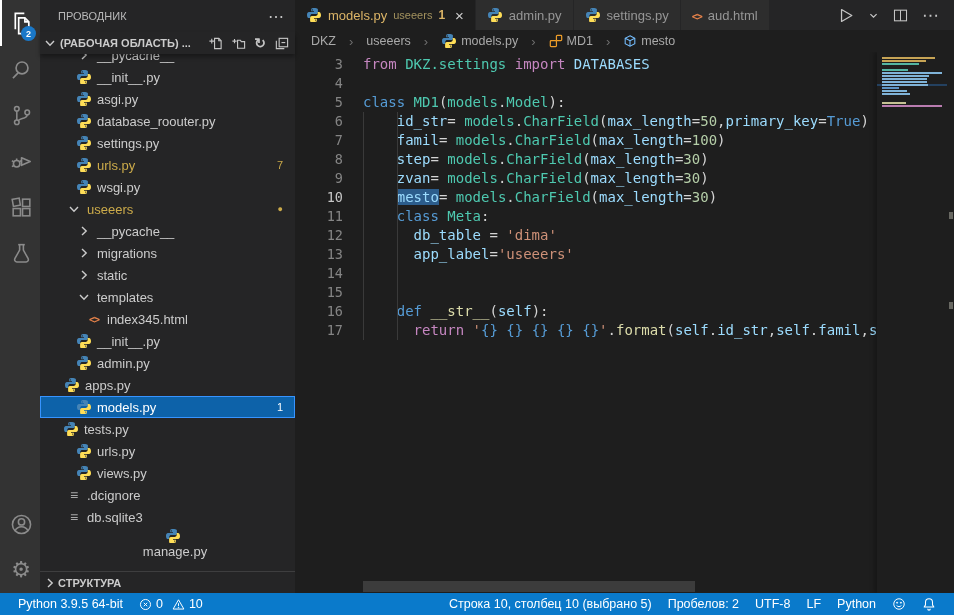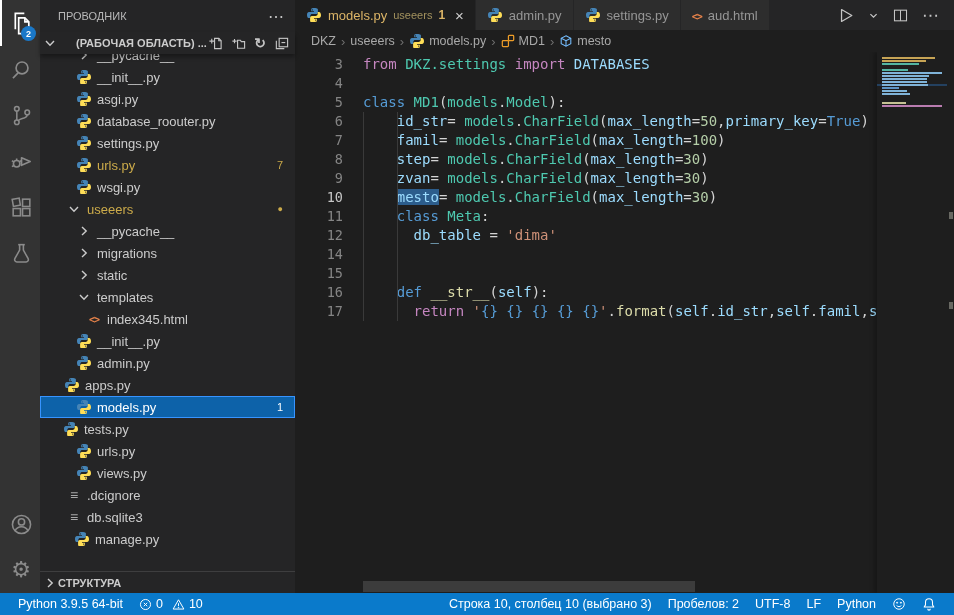--- a/index.html
+++ b/index.html
@@ -17,21 +17,21 @@
             width:15px;height:15px;font-size:9px;font-weight:bold;display:flex;align-items:center;justify-content:center;}
   .ab-bottom{margin-top:auto;}
   .gear-glyph{font-size:22px;line-height:1;}
 
   
   .sidebar{width:255px;background:#252526;display:flex;flex-direction:column;flex:none;min-height:0;}
   .sb-title{height:32px;flex:none;display:flex;align-items:center;padding:0 10px 0 18px;font-size:11px;color:#b8b8b8;}
   .sb-title .more{margin-left:auto;font-size:16px;color:#c5c5c5;cursor:pointer;letter-spacing:1px;}
   .sb-section{height:22px;flex:none;display:flex;align-items:center;padding:0 6px 0 2px;font-size:11px;font-weight:bold;
               color:#cccccc;position:relative;z-index:3;box-shadow:0 3px 4px rgba(0,0,0,.35);}
-  .sb-section .lbl{white-space:nowrap;overflow:hidden;margin-left:18px;}
+  .sb-section .lbl{white-space:nowrap;overflow:hidden;margin-left:2px;}
   .sb-actions{margin-left:auto;display:flex;align-items:center;gap:8px;color:#c5c5c5;}
   .sb-actions .act{cursor:pointer;display:flex;align-items:center;}
   .refresh-glyph{font-size:14px;font-weight:bold;}
   .tree{flex:1;overflow:hidden;position:relative;}
   .row{height:22px;display:flex;align-items:center;cursor:pointer;color:#cccccc;position:relative;}
   .row.clipped{height:12px;overflow:hidden;}
   .row.clipped .clipin{display:flex;align-items:center;margin-top:-10px;height:22px;width:100%;}
   .row .chev{width:16px;flex:none;display:flex;align-items:center;justify-content:center;color:#cccccc;}
   .row .ficon{width:16px;flex:none;display:flex;align-items:center;justify-content:center;}
   .row .label{margin-left:5px;white-space:nowrap;}
@@ -52,21 +52,21 @@
   .tab{display:flex;align-items:center;gap:6px;padding:0 11px;background:#2d2d2d;margin-right:1px;
        color:#969696;cursor:pointer;white-space:nowrap;}
   .tab.active{background:#1e1e1e;color:#dcb567;}
   .tab .desc{font-size:11px;color:#a3925e;}
   .tab .tbadge{font-weight:bold;font-size:12px;}
   .tab .close{margin-left:4px;color:#d0d0d0;font-size:15px;line-height:1;}
   .editor-actions{margin-left:auto;display:flex;align-items:center;gap:13px;padding:0 14px;color:#c5c5c5;}
   .editor-actions .ea{cursor:pointer;display:flex;align-items:center;}
   .more-glyph{font-size:17px;letter-spacing:1px;}
 
-  .breadcrumb{height:22px;flex:none;display:flex;align-items:center;padding:0 16px;font-size:12.5px;color:#a9a9a9;gap:4px;white-space:nowrap;}
+  .breadcrumb{height:22px;flex:none;display:flex;align-items:center;padding:0 16px;font-size:12.5px;color:#a9a9a9;gap:12px;white-space:nowrap;}
   .bc-item{display:flex;align-items:center;gap:4px;cursor:pointer;}
   .bc-sep{color:#6f6f6f;font-size:13px;margin:0 1px;}
 
   .code-area{flex:1;position:relative;overflow:hidden;font-family:"DejaVu Sans Mono",monospace;
              font-size:14px;line-height:19px;padding-top:3px;}
   .line{height:19px;display:flex;white-space:pre;}
   .ln{width:48px;flex:none;text-align:right;color:#858585;font-size:13.5px;user-select:none;}
   .ln.cur{color:#c6c6c6;}
   .code{margin-left:20px;position:relative;}
   .guide{position:absolute;top:0;bottom:0;width:1px;background:#3a3a3a;}
@@ -391,21 +391,21 @@
               <span class="config-glyph">≡</span>
             </span>
             <span class="label">.dcignore</span>
           </div>
           <div class="row" style="padding-left: 26px;">
             <span class="ficon">
               <span class="config-glyph">≡</span>
             </span>
             <span class="label">db.sqlite3</span>
           </div>
-          <div class="row" style="padding-left: 34px;">
+          <div class="row" style="padding-left: 10px; flex-direction: column;">
             <span class="ficon">
               <svg width="16" height="16" viewBox="0 0 16 16">
                 <path fill="#4584b6" d="M7.9 1c-3 0-2.8 1.3-2.8 1.3v1.9h2.9v.7H3.4S1 4.6 1 7.9c0 3.3 2.1 3.2 2.1 3.2h1.2V9.2s-.1-2.1 2.1-2.1h3.5s2 0 2-1.9V2.4S12.2 1 7.9 1zM6.3 2.3a.64.64 0 1 1 0 1.3.64.64 0 0 1 0-1.3z"></path>
                 <path fill="#ffde57" d="M8.1 15c3 0 2.8-1.3 2.8-1.3v-1.9H8v-.7h4.6S15 11.4 15 8.1c0-3.3-2.1-3.2-2.1-3.2h-1.2v1.9s.1 2.1-2.1 2.1H6.1s-2 0-2 1.9v3.6S3.8 15 8.1 15zm1.6-1.3a.64.64 0 1 1 0-1.3.64.64 0 0 1 0 1.3z"></path>
               </svg>
             </span>
             <span class="label">manage.py</span>
           </div>
         </div>
       <div class="outline-header">
@@ -521,20 +521,21 @@
             <div class="line"><span class="ln">3</span><span class="code"><span class="t-ctrl">from</span><span class="t-pln"> </span><span class="t-cls">DKZ.settings</span><span class="t-pln"> </span><span class="t-ctrl">import</span><span class="t-pln"> </span><span class="t-var">DATABASES</span></span></div>
             <div class="line"><span class="ln">4</span><span class="code"></span></div>
             <div class="line"><span class="ln">5</span><span class="code"><span class="t-kw">class</span><span class="t-pln"> </span><span class="t-cls">MD1</span><span class="t-pln">(</span><span class="t-cls">models</span><span class="t-pln">.</span><span class="t-cls">Model</span><span class="t-pln">):</span></span></div>
             <div class="line"><span class="ln">6</span><span class="code"><i class="guide" style="left: 0ch;"></i><i class="guide" style="left: 4ch;"></i><span class="t-pln">    </span><span class="t-var">id_str</span><span class="t-pln">= </span><span class="t-cls">models</span><span class="t-pln">.</span><span class="t-cls">CharField</span><span class="t-pln">(</span><span class="t-var">max_length</span><span class="t-pln">=</span><span class="t-num">50</span><span class="t-pln">,</span><span class="t-var">primary_key</span><span class="t-pln">=</span><span class="t-kw">True</span><span class="t-pln">)</span></span></div>
             <div class="line"><span class="ln">7</span><span class="code"><i class="guide" style="left: 0ch;"></i><i class="guide" style="left: 4ch;"></i><span class="t-pln">    </span><span class="t-var">famil</span><span class="t-pln">= </span><span class="t-cls">models</span><span class="t-pln">.</span><span class="t-cls">CharField</span><span class="t-pln">(</span><span class="t-var">max_length</span><span class="t-pln">=</span><span class="t-num">100</span><span class="t-pln">)</span></span></div>
             <div class="line"><span class="ln">8</span><span class="code"><i class="guide" style="left: 0ch;"></i><i class="guide" style="left: 4ch;"></i><span class="t-pln">    </span><span class="t-var">step</span><span class="t-pln">= </span><span class="t-cls">models</span><span class="t-pln">.</span><span class="t-cls">CharField</span><span class="t-pln">(</span><span class="t-var">max_length</span><span class="t-pln">=</span><span class="t-num">30</span><span class="t-pln">)</span></span></div>
             <div class="line"><span class="ln">9</span><span class="code"><i class="guide" style="left: 0ch;"></i><i class="guide" style="left: 4ch;"></i><span class="t-pln">    </span><span class="t-var">zvan</span><span class="t-pln">= </span><span class="t-cls">models</span><span class="t-pln">.</span><span class="t-cls">CharField</span><span class="t-pln">(</span><span class="t-var">max_length</span><span class="t-pln">=</span><span class="t-num">30</span><span class="t-pln">)</span></span></div>
             <div class="line"><span class="ln cur">10</span><span class="code"><i class="guide" style="left: 0ch;"></i><i class="guide" style="left: 4ch;"></i><span class="t-pln">    </span><span class="t-var sel">mesto</span><span class="t-pln">= </span><span class="t-cls">models</span><span class="t-pln">.</span><span class="t-cls">CharField</span><span class="t-pln">(</span><span class="t-var">max_length</span><span class="t-pln">=</span><span class="t-num">30</span><span class="t-pln">)</span></span></div>
             <div class="line"><span class="ln">11</span><span class="code"><i class="guide" style="left: 0ch;"></i><i class="guide" style="left: 4ch;"></i><span class="t-pln">    </span><span class="t-kw">class</span><span class="t-pln"> </span><span class="t-cls">Meta</span><span class="t-pln">:</span></span></div>
             <div class="line"><span class="ln">12</span><span class="code"><i class="guide" style="left: 0ch;"></i><i class="guide" style="left: 4ch;"></i><span class="t-pln">      </span><span class="t-var">db_table</span><span class="t-pln"> = </span><span class="t-str">'dima'</span></span></div>
+            <div class="line"><span class="ln">13</span><span class="code"><i class="guide" style="left: 0ch;"></i><i class="guide" style="left: 4ch;"></i><span class="t-pln">      </span><span class="t-var">app_label</span><span class="t-pln">=</span><span class="t-str">'useeers'</span></span></div>
             <div class="line"><span class="ln">14</span><span class="code"><i class="guide" style="left: 0ch;"></i><i class="guide" style="left: 4ch;"></i></span></div>
             <div class="line"><span class="ln">15</span><span class="code"><i class="guide" style="left: 0ch;"></i><i class="guide" style="left: 4ch;"></i></span></div>
             <div class="line"><span class="ln">16</span><span class="code"><i class="guide" style="left: 0ch;"></i><i class="guide" style="left: 4ch;"></i><span class="t-pln">    </span><span class="t-kw">def</span><span class="t-pln"> </span><span class="t-fn">__str__</span><span class="t-pln">(</span><span class="t-var">self</span><span class="t-pln">):</span></span></div>
             <div class="line"><span class="ln">17</span><span class="code"><i class="guide" style="left: 0ch;"></i><i class="guide" style="left: 4ch;"></i><span class="t-pln">      </span><span class="t-ctrl">return</span><span class="t-pln"> </span><span class="t-str">'</span><span class="t-fmt">{}</span><span class="t-str"> </span><span class="t-fmt">{}</span><span class="t-str"> </span><span class="t-fmt">{}</span><span class="t-str"> </span><span class="t-fmt">{}</span><span class="t-str"> </span><span class="t-fmt">{}</span><span class="t-str">'</span><span class="t-pln">.</span><span class="t-fn">format</span><span class="t-pln">(</span><span class="t-var">self</span><span class="t-pln">.</span><span class="t-var">id_str</span><span class="t-pln">,</span><span class="t-var">self</span><span class="t-pln">.</span><span class="t-var">famil</span><span class="t-pln">,</span><span class="t-var">s</span></span></div>
           </div>
         <div class="minimap" id="minimap">
             <div class="mm-row" style="width: 52.9px; background: rgb(199, 164, 85);"></div>
             <div class="mm-row" style="width: 43.7px; background: rgb(199, 164, 85);"></div>
             <div class="mm-wrap">
               <div class="mm-row" style="width: 37.4px; background: rgb(83, 181, 162);"></div>
@@ -610,21 +611,21 @@
                 <path d="M8 6.4v3.4"></path>
                 <circle cx="8" cy="11.7" r="0.4" fill="#fff"></circle>
               </svg>
             </span>
             <span>10</span>
           </span>
         </div>
       </div>
     <div class="st-right" id="status-right">
         <div class="st-item">
-          <span>Строка 10, столбец 10 (выбрано 3)</span>
+          <span>Строка 10, столбец 10 (выбрано 5)</span>
         </div>
         <div class="st-item">
           <span>Пробелов: 2</span>
         </div>
         <div class="st-item">
           <span>UTF-8</span>
         </div>
         <div class="st-item">
           <span>LF</span>
         </div>

